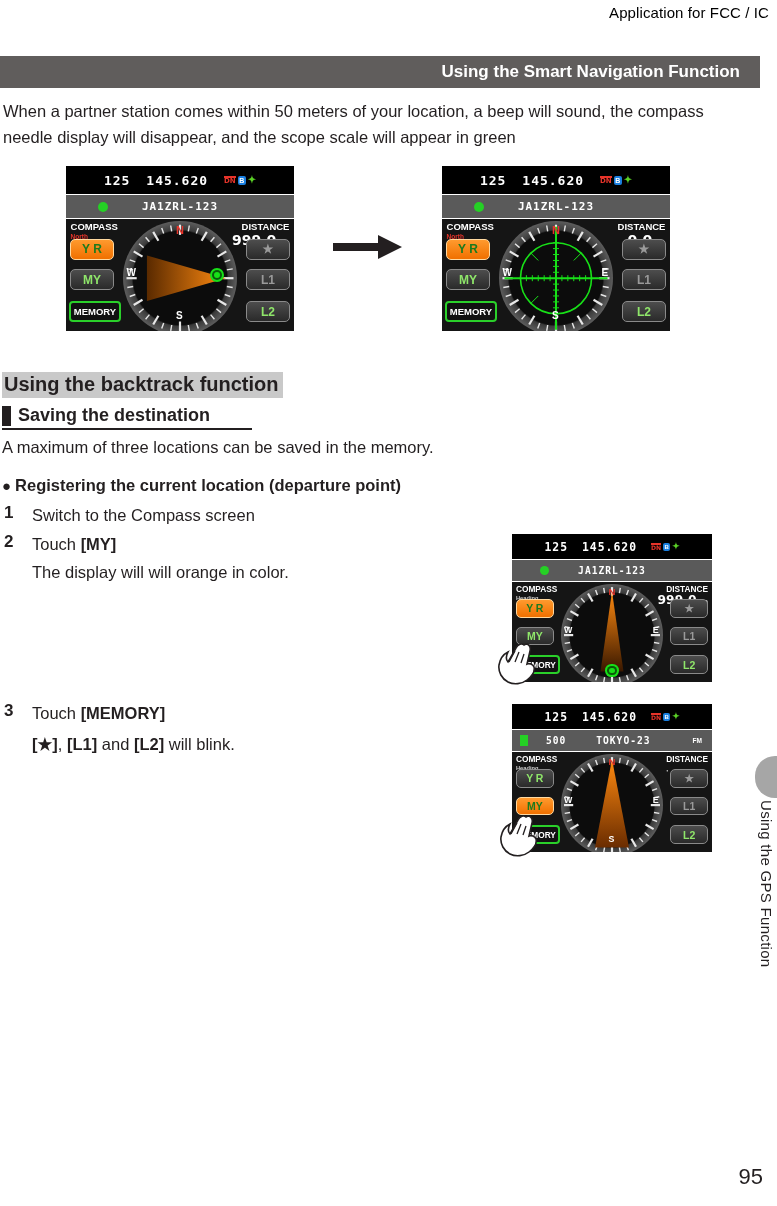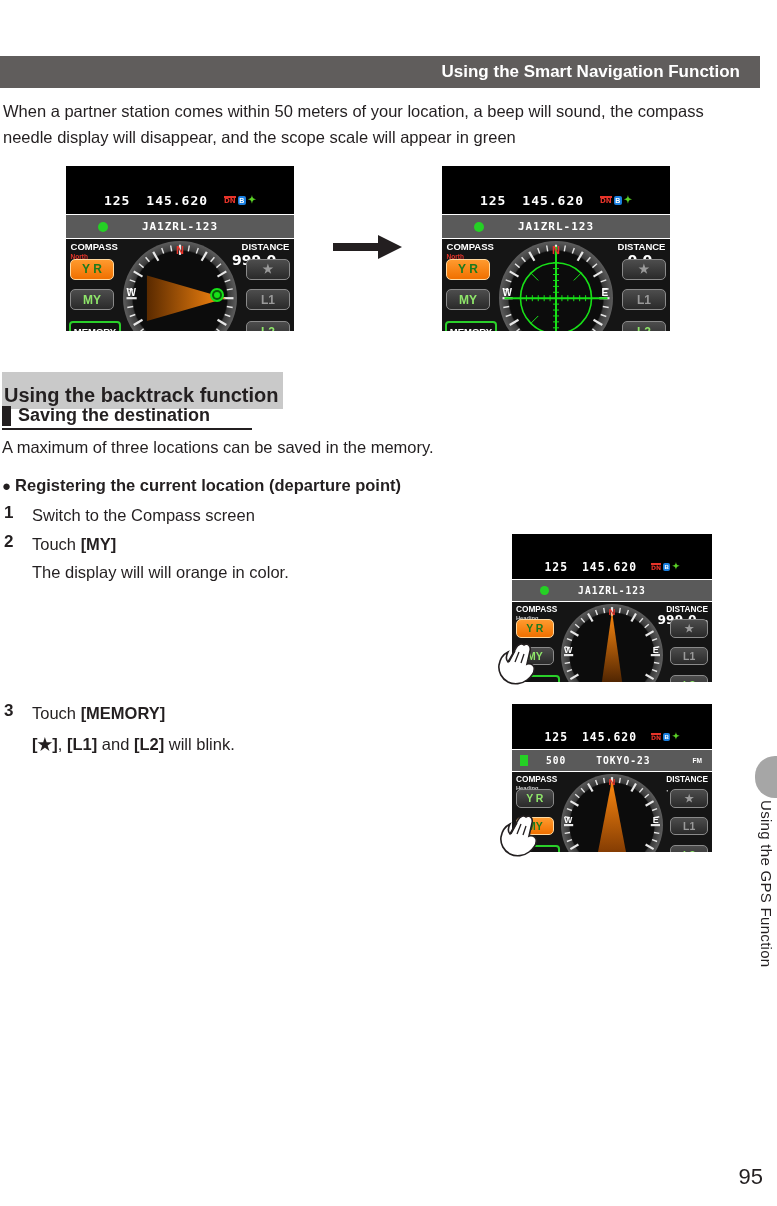--- a/index.html
+++ b/index.html
@@ -21,21 +21,21 @@
     padding-right:20px;box-sizing:border-box;}
 
   
   #intro{position:absolute;left:3px;top:98px;width:730px;font-size:16.5px;
     line-height:26px;color:#231f20;}
 
   
   .screen{position:absolute;background:#000;box-sizing:border-box;}
   .scr-inner{position:relative;width:100%;height:100%;overflow:hidden;background:#000;}
   .scr-top{position:relative;height:17%;background:#000;color:#fff;
-    display:flex;align-items:center;justify-content:center;gap:7%;margin-top:20px;}
+    display:flex;align-items:center;justify-content:center;gap:7%;}
   .scr-top .chan{font-family:"DejaVu Sans Mono",monospace;font-weight:bold;letter-spacing:1px;}
   .scr-top .freq{font-family:"DejaVu Sans Mono",monospace;font-weight:bold;letter-spacing:1px;}
   .scr-icons{display:flex;align-items:center;gap:2px;}
   .ic-dn{color:#e8342a;font-weight:bold;font-family:"DejaVu Sans",sans-serif;line-height:1;
          border-top:2px solid #e8342a;}
   .ic-bt{background:#1a7fe0;color:#fff;border-radius:2px;display:inline-block;
          text-align:center;font-weight:bold;line-height:1;}
   .ic-sat{color:#5ad126;font-weight:bold;line-height:1;}
 
   .scr-call{position:relative;height:14%;background:#5a5a5a;color:#fff;
@@ -70,21 +70,21 @@
     background:radial-gradient(circle at 50% 50%, #0c0c0c 0%, #0c0c0c 58%, #3a3a3a 60%, #6e6e6e 76%, #2f2f2f 100%);}
   .ring-lbl{position:absolute;font-weight:bold;color:#fff;font-family:"Liberation Sans",sans-serif;}
   .ring-lbl.n{color:#e8342a;}
   .cursor-dot{position:absolute;border-radius:50%;background:#18e018;
     box-shadow:0 0 0 2px #0a5a0a, 0 0 0 4px #18e018;}
 
   .hand{position:absolute;}
 
   
   #h-backtrack{position:absolute;left:2px;top:372px;font-size:20px;font-weight:bold;
-    color:#231f20;background:#c9c9c9;padding:12px 4px 2px 2px;}
+    color:#231f20;background:#c9c9c9;padding:1px 4px 2px 2px;}
   #h-saving-wrap{position:absolute;left:2px;top:405px;width:250px;
     border-bottom:2px solid #231f20;padding-bottom:2px;display:flex;align-items:center;}
   #h-saving-bar{width:9px;height:20px;background:#231f20;margin-right:7px;}
   #h-saving{font-size:18px;font-weight:bold;color:#231f20;}
   #p-max{position:absolute;left:2px;top:438px;font-size:16.5px;color:#231f20;}
   #h-reg{position:absolute;left:2px;top:476px;font-size:16.5px;font-weight:bold;color:#231f20;
     display:flex;align-items:center;}
   #h-reg .bullet{font-size:15px;margin-right:4px;}
 
   
@@ -108,20 +108,21 @@
   
   #page-num{position:absolute;right:14px;bottom:16px;font-size:22px;color:#231f20;}
 
   
   #arrow{position:absolute;left:333px;top:234px;width:70px;height:26px;}
 </style>
 </head>
 <body>
 
 <div id="fcc-header">
+  <div class="l1">Application for FCC / IC</div>
 </div>
 
 <div id="title-bar">
   <span>Using the Smart Navigation Function</span>
 </div>
 
 <div id="intro">When a partner station comes within 50 meters of your location, a beep will sound, the compass needle display will disappear, and the scope scale will appear in green</div>
 
 <div class="screen" id="scr1" style="left:66px;top:166px;width:228px;height:165px;">
     <div class="scr-inner">

